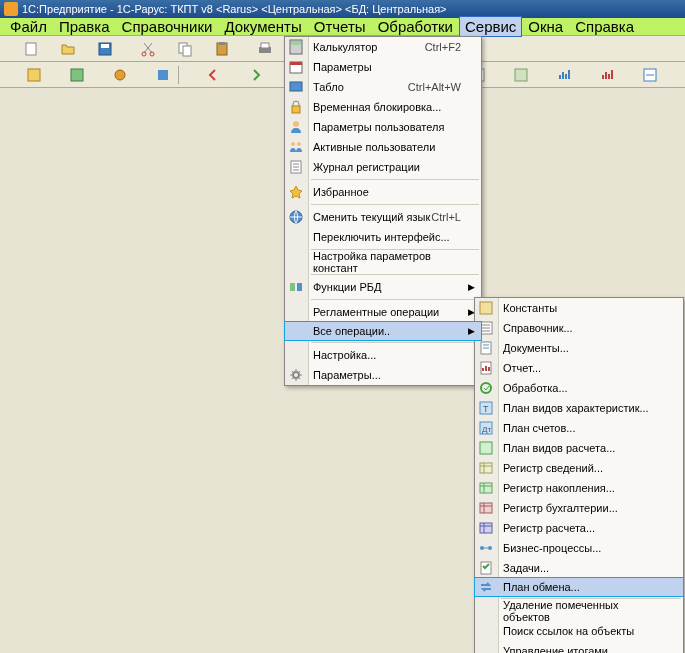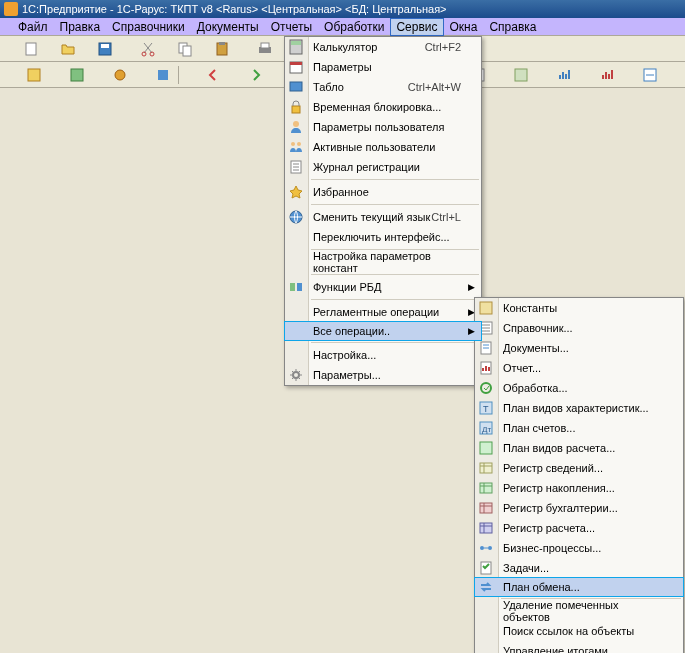--- a/index.html
+++ b/index.html
@@ -1,21 +1,21 @@
 <!DOCTYPE html>
 <html><head>
 <meta charset="utf-8">
 <style>
   * { box-sizing: border-box; margin: 0; padding: 0; }
   body { font-family: Tahoma, sans-serif; font-size: 11px; background: #e8e4d4; width: 685px; height: 653px; overflow: hidden; position: relative; }
   
   .titlebar { height: 18px; background: linear-gradient(#3a6ea5, #1c4b8c); color: #fff; display: flex; align-items: center; padding: 0 4px; font-size: 11px; }
   .titlebar-icon { width: 14px; height: 14px; background: #f0a030; border-radius: 2px; margin-right: 4px; }
   
-  .menubar { height: 18px; background: #c4b5fd; display: flex; align-items: center; padding: 0 12px; font-size: 12px; border-bottom: 1px solid #aca899; }
+  .menubar { height: 18px; background: #bef264; display: flex; align-items: center; padding: 0 4px; font-size: 15px; border-bottom: 1px solid #aca899; }
   .menubar-item { padding: 2px 6px; cursor: default; }
   .menubar-item.active { background: #c1d2ee; border: 1px solid #316ac5; padding: 1px 5px; }
   
   .toolbar { height: 26px; background: #ece9d8; display: flex; align-items: center; padding: 2px 4px; gap: 2px; border-bottom: 1px solid #aca899; }
   .tb-btn { width: 22px; height: 22px; display: flex; align-items: center; justify-content: center; cursor: default; border-radius: 2px; margin-left: 19px; }
   .tb-sep { width: 1px; height: 18px; background: #aca899; margin: 0 2px; }
   .tb-input { width: 50px; height: 18px; border: 1px solid #7f9db9; background: #fff; }
   .tb-txt { color: #888; padding: 0 3px; }
   
   .workspace { position: absolute; top: 88px; left: 0; right: 0; bottom: 0; background: #e8e4d4; }

